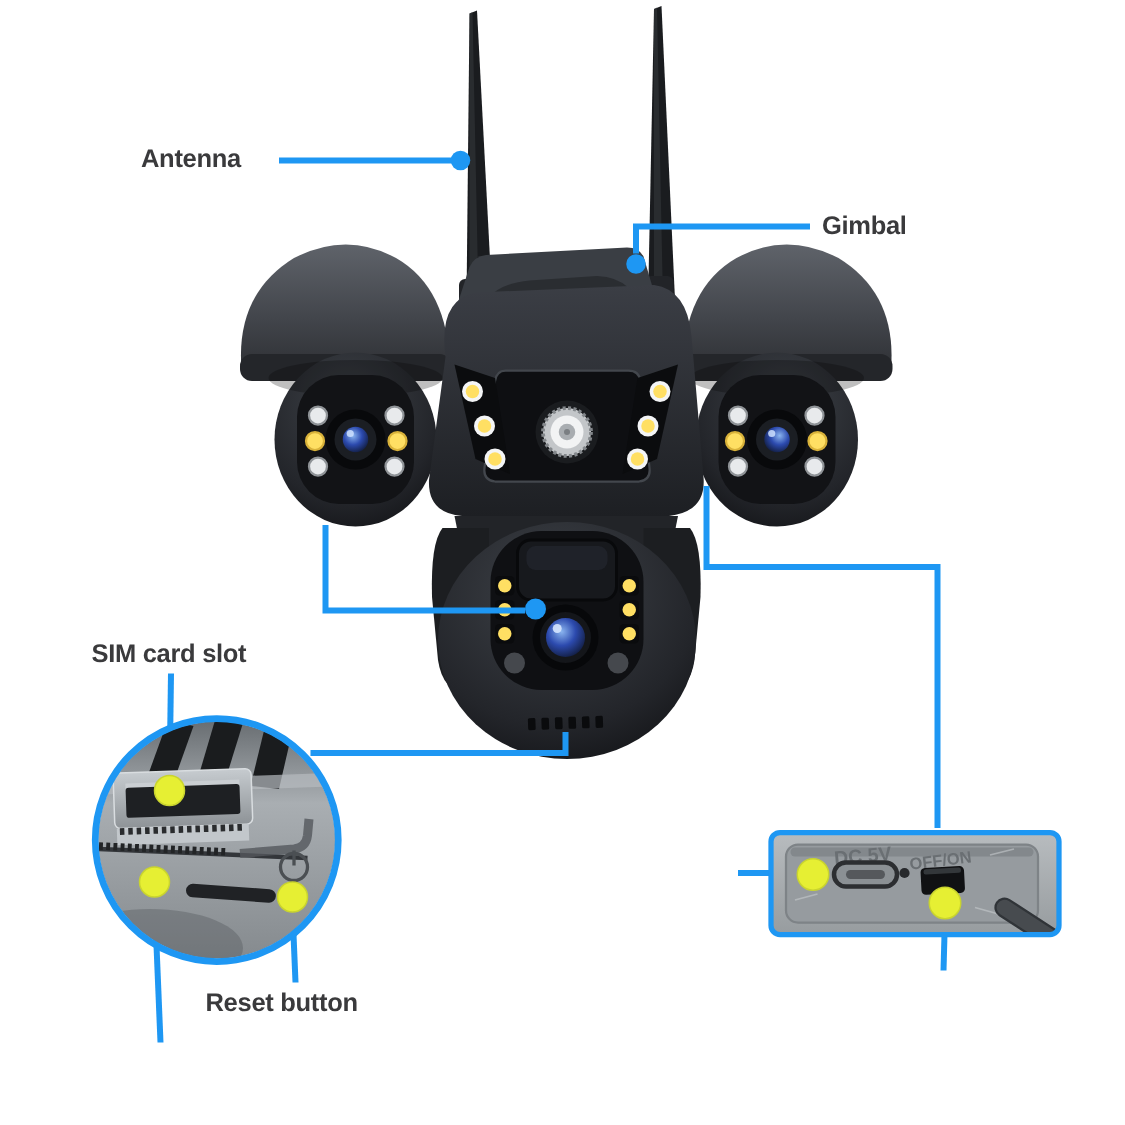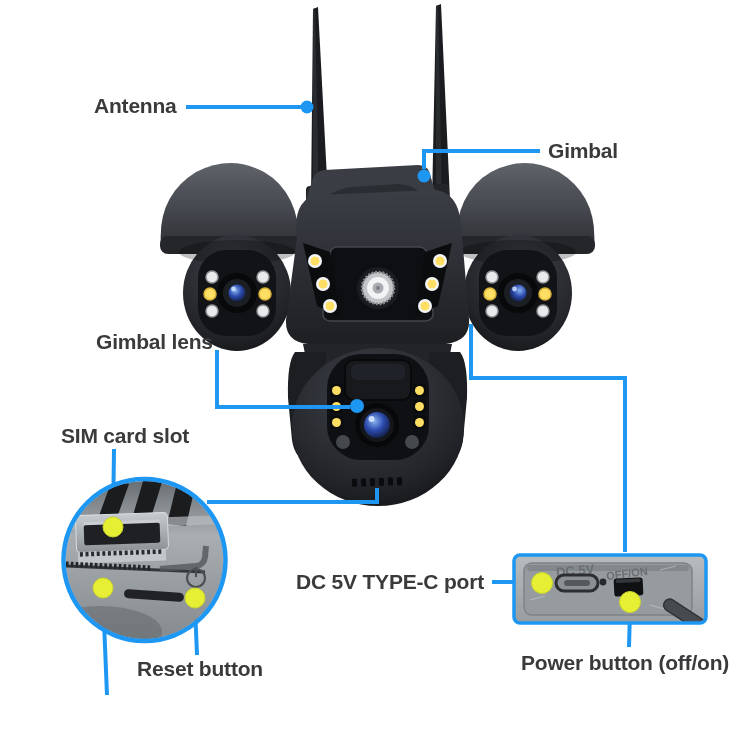--- a/index.html
+++ b/index.html
@@ -3,21 +3,21 @@
 <meta charset="utf-8">
 <style>
   html,body{margin:0;padding:0;background:#fff;}
   .stage{
     position:relative;width:750px;height:750px;background:#ffffff;overflow:hidden;
     font-family:"Liberation Sans",sans-serif;
   }
   .stage svg{position:absolute;left:0;top:0;}
   .label{
     position:absolute;white-space:nowrap;
-    font-weight:700;font-size:21px;line-height:22px;
+    font-weight:700;font-size:17px;line-height:22px;
     color:#3a3a3c;letter-spacing:-0.2px;
   }
 </style>
 </head>
 <body>
 
 <div class="stage">
 
   <svg width="750" height="750" viewBox="0 0 750 750">
     <defs>
@@ -264,19 +264,16 @@
       <circle cx="113" cy="527" r="10" fill="#e6ef33" stroke="#c9d42e" stroke-width="1"></circle>
       <circle cx="103" cy="588" r="10" fill="#e6ef33" stroke="#c9d42e" stroke-width="1"></circle>
       <circle cx="195" cy="598" r="10" fill="#e6ef33" stroke="#c9d42e" stroke-width="1"></circle>
       <circle cx="542" cy="583" r="10.5" fill="#e6ef33" stroke="#c9d42e" stroke-width="1"></circle>
       <circle cx="630" cy="602" r="10.5" fill="#e6ef33" stroke="#c9d42e" stroke-width="1"></circle>
     </g>
   </svg>
 
   <div class="label" style="left:94px;  top:95px;">Antenna</div>
   <div class="label" style="left:548px; top:140px;">Gimbal</div>
-  <div class="label" style="left:96px;  top:331px;">Gimbal lens</div>
   <div class="label" style="left:61px;  top:425px;">SIM card slot</div>
   <div class="label" style="left:137px; top:658px;">Reset button</div>
-  <div class="label" style="left:296px; top:571px;">DC 5V TYPE-C port</div>
-  <div class="label" style="left:521px; top:652px;">Power button (off/on)</div>
 
 </div>
 
 </body></html>

